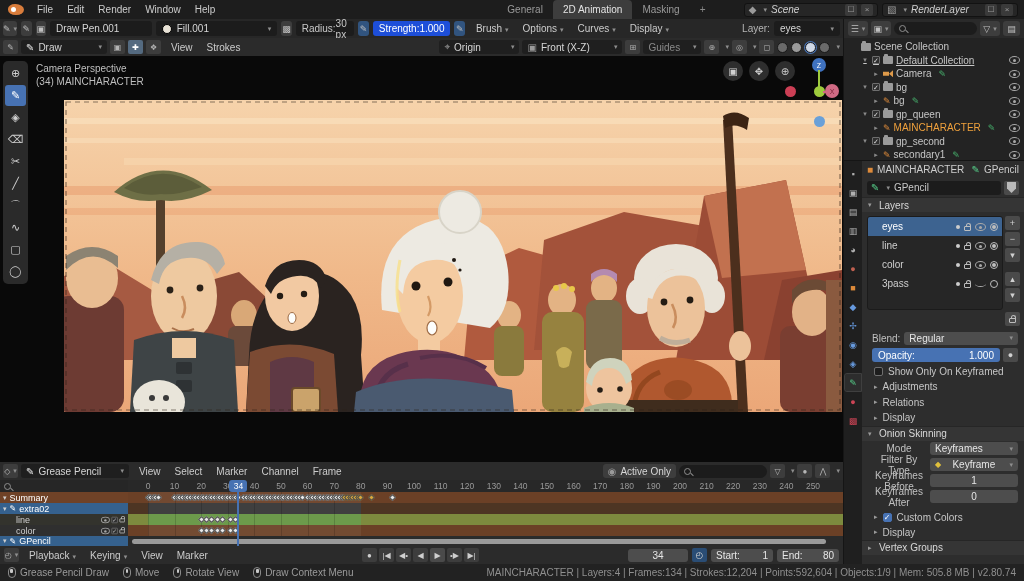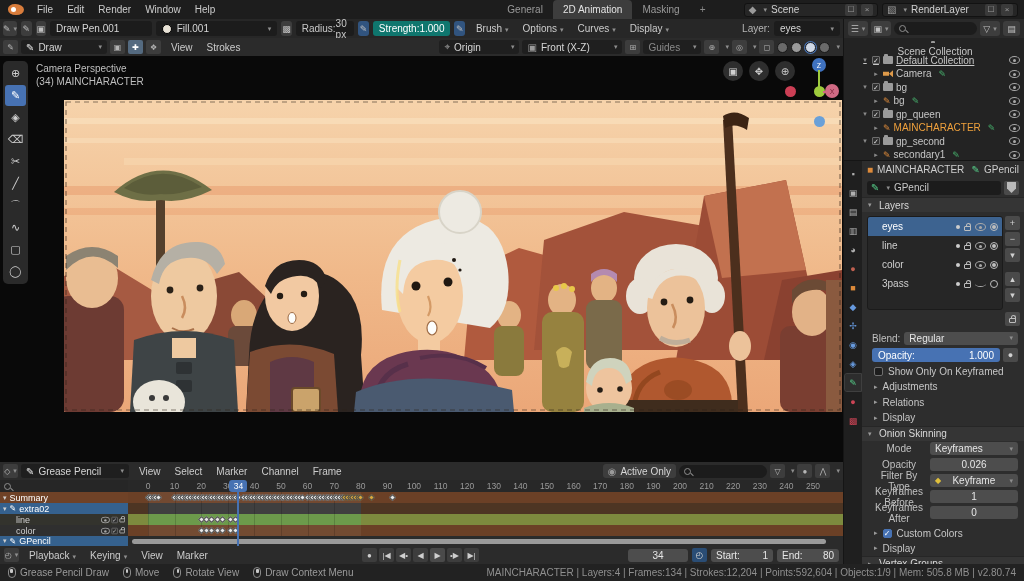--- a/index.html
+++ b/index.html
@@ -13,28 +13,28 @@
   .dd-caret { color:#8f8f8f; font-size:7px; margin-left:3px; }
 
   
   #topbar { left:0; top:0; width:1024px; height:19px; background:#1d1d1d; display:flex; align-items:center; }
   #blender-logo { width:16px; height:11px; margin:0 6px 0 8px; background:#d97d3c; border-radius:45% 55% 50% 50%; position:relative; }
   #blender-logo::after{content:'';position:absolute;left:3px;top:3px;width:5px;height:5px;background:#fff;border-radius:50%;}
   .ws-tab { padding:4px 10px; height:19px; display:flex; align-items:center; color:#9a9a9a; }
   .ws-tab.active { background:#3d3d3d; color:#e3e3e3; border-radius:4px 4px 0 0; }
   #topbar-right { margin-left:auto; display:flex; align-items:center; gap:4px; padding-right:6px; }
   .id-field { background:#262626; border:1px solid #121212; border-radius:3px; height:14px; display:flex; align-items:center; padding:0 4px; gap:4px; }
-  .id-field .txt { color:#d0d0d0; min-width:70px; }
+  .id-field .txt { color:#d0d0d0; min-width:70px;font-style:italic; }
   .mini-btn { width:12px; height:12px; background:#3a3a3a; border-radius:2px; display:flex;align-items:center;justify-content:center; color:#9a9a9a; font-size:8px; }
 
   
   #toolsettings { left:0; top:19px; width:843px; height:19px; background:#272727; display:flex; align-items:center; gap:4px; padding:0 3px; }
   .ts-field { background:#1c1c1c; border-radius:3px; height:15px; display:flex; align-items:center; padding:0 6px; color:#d6d6d6; }
   .ts-slider { background:#1c1c1c; border-radius:3px; height:15px; width:88px; display:flex; align-items:center; justify-content:space-between; padding:0 6px; }
-  .ts-slider.blue { background:#0f766e; color:#fff; }
+  .ts-slider.blue { background:#1d4ed8; color:#fff; }
   .ts-slider .lab { color:inherit; }
   .icon-btn { width:17px; height:15px; background:#3d3d3d; border-radius:3px; display:flex; align-items:center; justify-content:center; color:#c0c0c0; font-size:9px; }
   .icon-btn.blue { background:#31547f; }
   .swatch { width:10px; height:10px; border-radius:50%; background:#e8e2d6; border:1px solid #000; }
 
   
   #outliner-header { left:843px; top:19px; width:181px; height:19px; background:#2a2a2a; display:flex; align-items:center; gap:3px; padding:0 4px; border-left:1px solid #151515; }
   .search-box { flex:1; background:#1c1c1c; border-radius:8px; height:13px; display:flex; align-items:center; padding:0 5px; gap:4px; color:#7d7d7d; }
   .mag { width:7px; height:7px; border:1px solid #8d8d8d; border-radius:50%; position:relative; flex:0 0 auto;}
   .mag::after { content:''; position:absolute; left:5px; top:5px; width:4px; height:1px; background:#8d8d8d; transform:rotate(45deg); }
@@ -412,21 +412,21 @@
       <span class="giz-dot" style="left:26px;top:26px;width:14px;height:14px;background:#d06a84;color:#7c2238;">X</span>
       <span class="giz-dot" style="left:-14px;top:28px;width:11px;height:11px;background:#cc3f55;"></span>
       <span class="giz-dot" style="left:15px;top:28px;width:11px;height:11px;background:#9ecb3d;"></span>
       <span class="giz-dot" style="left:15px;top:58px;width:11px;height:11px;background:#6aa0d8;"></span>
       <span class="abs" style="left:19px;top:12px;width:2px;height:18px;background:#9ecb3d;"></span>
       <span class="abs" style="left:24px;top:33px;width:8px;height:2px;background:#d06a84;"></span>
     </div>
   </div>
 
   <div id="outliner" class="abs">
-      <div class="ol-row" style="padding-left: 6px; flex-direction: column;">
+      <div class="ol-row" style="padding-left: 6px;">
         <span class="ol-caret"></span>
         <span class="ic-col"></span>
         <span class="lbl">Scene Collection</span>
       </div>
       <div class="ol-row" style="padding-left: 17px; text-decoration: underline;">
         <span class="ol-caret">▾</span>
         <span class="ol-cb">✓</span>
         <span class="ic-col"></span>
         <span class="lbl">Default Collection</span>
         <span class="eye"></span>
@@ -605,26 +605,20 @@
       <div class="panel-hdr">
         <span class="car">▾</span>
           <span>Onion Skinning</span>
       </div>
       <div class="prop-row">
         <span class="rlab">Mode</span>
         <span class="field dd wide">
           <span>Keyframes</span>
             <span class="dd-caret">▾</span>
         </span>
-      </div>
-      <div class="prop-row">
-        <span class="rlab">Opacity</span>
-        <span class="field wide">
-            <span>0.026</span>
-          </span>
       </div>
       <div class="prop-row">
         <span class="rlab">Filter By Type</span>
         <span class="field dd wide">
           <span style="color:#e0c03c; font-size:8px;">◆</span>
           <span>Keyframe</span>
             <span class="dd-caret">▾</span>
         </span>
       </div>
       <div class="prop-row">

